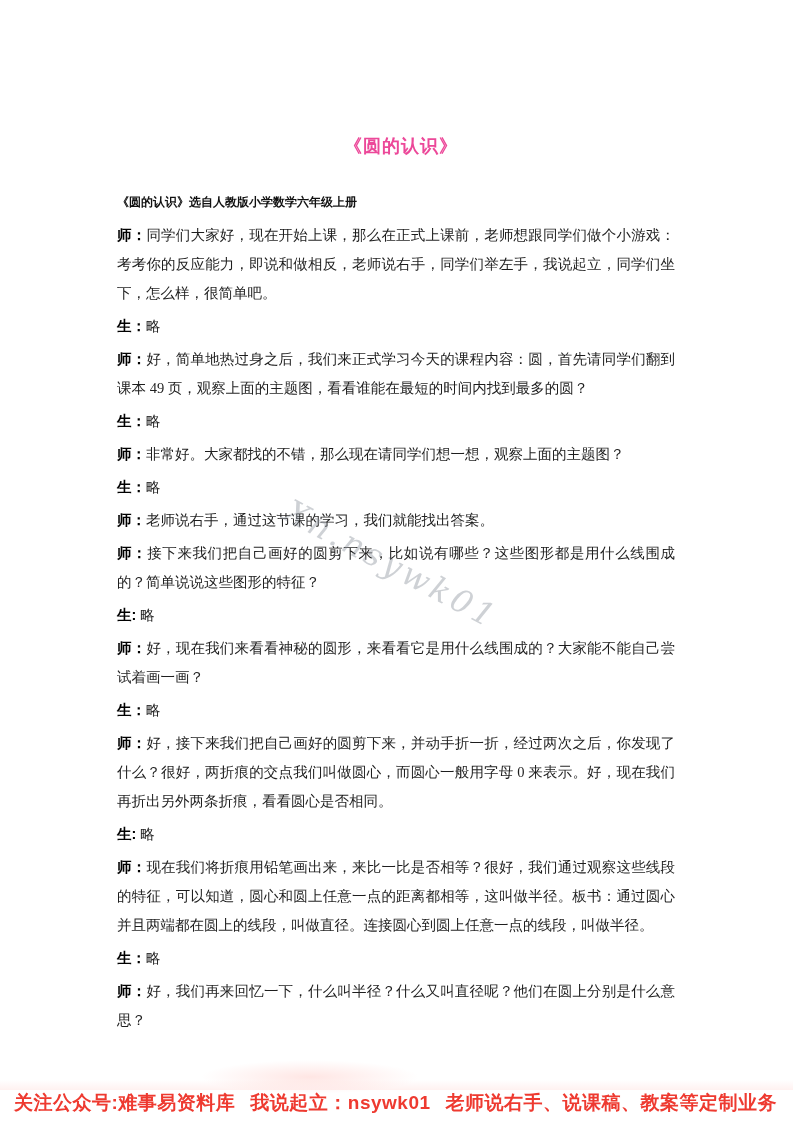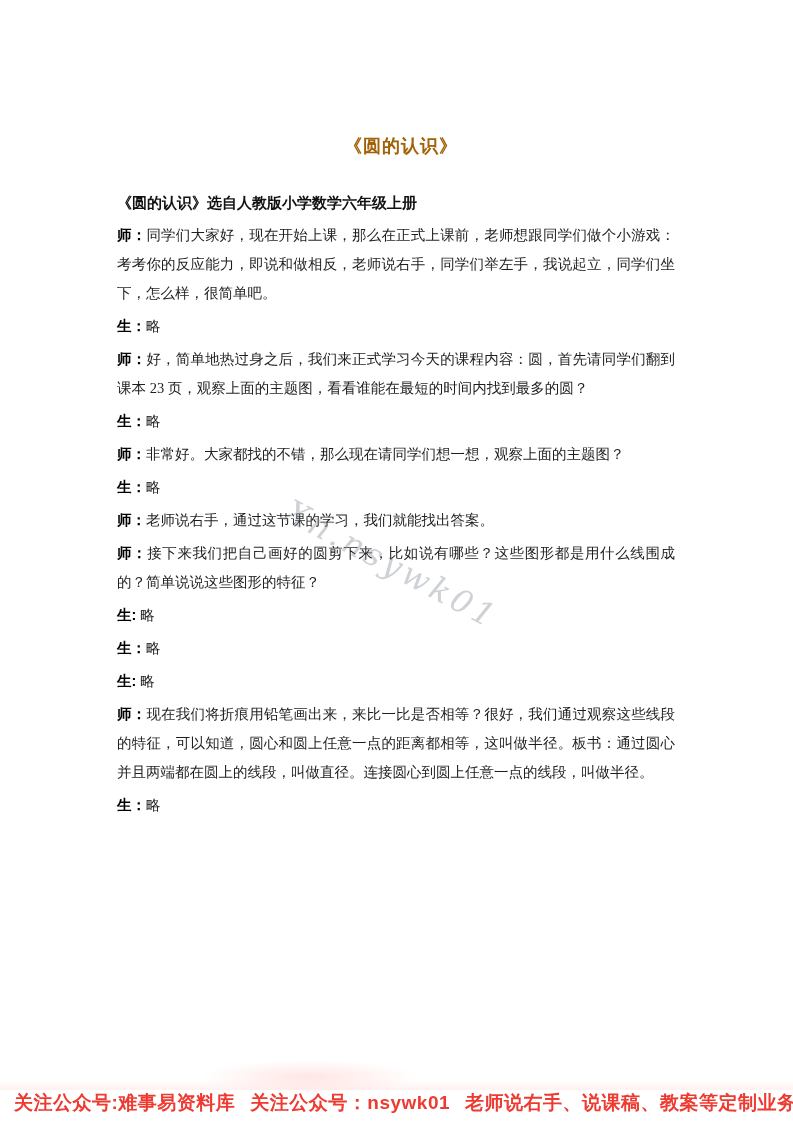--- a/index.html
+++ b/index.html
@@ -19,25 +19,25 @@
     width: 568px;
   }
   .doc-title {
     font-family: "Liberation Sans", "DejaVu Sans", sans-serif;
     font-size: 18px;
     font-weight: bold;
     text-align: center;
     line-height: 32px;
     margin: 0 0 26px 0;
     letter-spacing: 1px;
-    color: #a16207;
+    color: #ec4899;
   }
   .heading {
     font-family: Liberation Sans, sans-serif;
-    font-size: 15px;
+    font-size: 12px;
     font-weight: bold;
     line-height: 29px;
     margin: 0 0 4px 0;
     color: #111;
   }
   .para {
     font-size: 14.5px;
     line-height: 29px;
     margin: 0 10px 4px 0;
     text-align: justify;
@@ -102,38 +102,41 @@
 <div class="page">
 
   <div class="content">
     <h1 class="doc-title">《圆的认识》</h1>
 
     <p class="heading">《圆的认识》选自人教版小学数学六年级上册</p>
 
     <div id="dialogue">
         <p class="para"><b class="spk">师：</b><span>同学们大家好，现在开始上课，那么在正式上课前，老师想跟同学们做个小游戏：考考你的反应能力，即说和做相反，老师说右手，同学们举左手，我说起立，同学们坐下，怎么样，很简单吧。</span></p>
         <p class="para"><b class="spk">生：</b><span>略</span></p>
-        <p class="para"><b class="spk">师：</b><span>好，简单地热过身之后，我们来正式学习今天的课程内容：圆，首先请同学们翻到课本 23 页，观察上面的主题图，看看谁能在最短的时间内找到最多的圆？</span></p>
+        <p class="para"><b class="spk">师：</b><span>好，简单地热过身之后，我们来正式学习今天的课程内容：圆，首先请同学们翻到课本 49 页，观察上面的主题图，看看谁能在最短的时间内找到最多的圆？</span></p>
         <p class="para"><b class="spk">生：</b><span>略</span></p>
         <p class="para"><b class="spk">师：</b><span>非常好。大家都找的不错，那么现在请同学们想一想，观察上面的主题图？</span></p>
         <p class="para"><b class="spk">生：</b><span>略</span></p>
         <p class="para"><b class="spk">师：</b><span>老师说右手，通过这节课的学习，我们就能找出答案。</span></p>
         <p class="para"><b class="spk">师：</b><span>接下来我们把自己画好的圆剪下来，比如说有哪些？这些图形都是用什么线围成的？简单说说这些图形的特征？</span></p>
         <p class="para"><b class="spk">生: </b><span>略</span></p>
+        <p class="para"><b class="spk">师：</b><span>好，现在我们来看看神秘的圆形，来看看它是用什么线围成的？大家能不能自己尝试着画一画？</span></p>
         <p class="para"><b class="spk">生：</b><span>略</span></p>
+        <p class="para"><b class="spk">师：</b><span>好，接下来我们把自己画好的圆剪下来，并动手折一折，经过两次之后，你发现了什么？很好，两折痕的交点我们叫做圆心，而圆心一般用字母 0 来表示。好，现在我们再折出另外两条折痕，看看圆心是否相同。</span></p>
         <p class="para"><b class="spk">生: </b><span>略</span></p>
         <p class="para"><b class="spk">师：</b><span>现在我们将折痕用铅笔画出来，来比一比是否相等？很好，我们通过观察这些线段的特征，可以知道，圆心和圆上任意一点的距离都相等，这叫做半径。板书：通过圆心并且两端都在圆上的线段，叫做直径。连接圆心到圆上任意一点的线段，叫做半径。</span></p>
         <p class="para"><b class="spk">生：</b><span>略</span></p>
+        <p class="para"><b class="spk">师：</b><span>好，我们再来回忆一下，什么叫半径？什么又叫直径呢？他们在圆上分别是什么意思？</span></p>
       </div>
   </div>
 
   <div class="watermark">Xn.nsywk01</div>
 
   <div class="smudge"></div>
   <div class="footer-ghost"></div>
 
   <div class="footer" style="color: rgb(238, 58, 48);">
     <span>关注公众号:难事易资料库</span>
-    <span>关注公众号：nsywk01</span>
+    <span>我说起立：nsywk01</span>
     <span>老师说右手、说课稿、教案等定制业务</span>
   </div>
 
 </div>
 
 </body></html>

